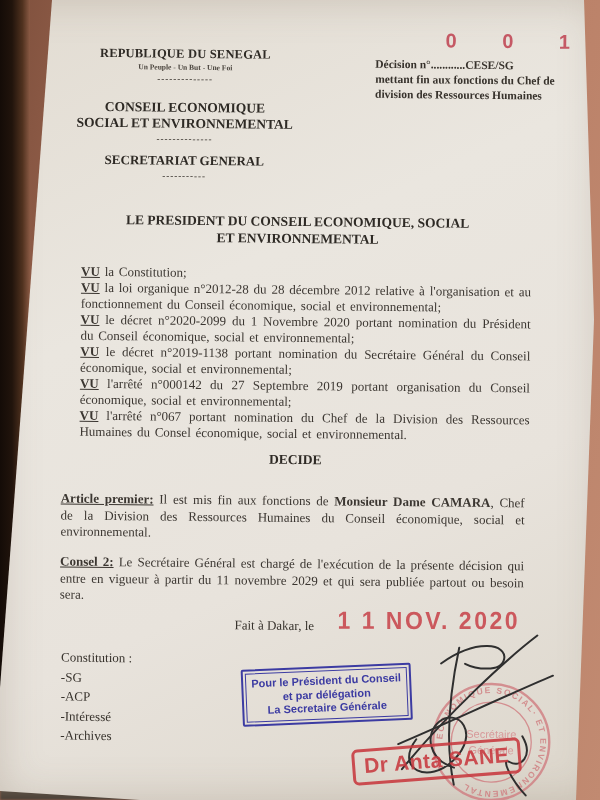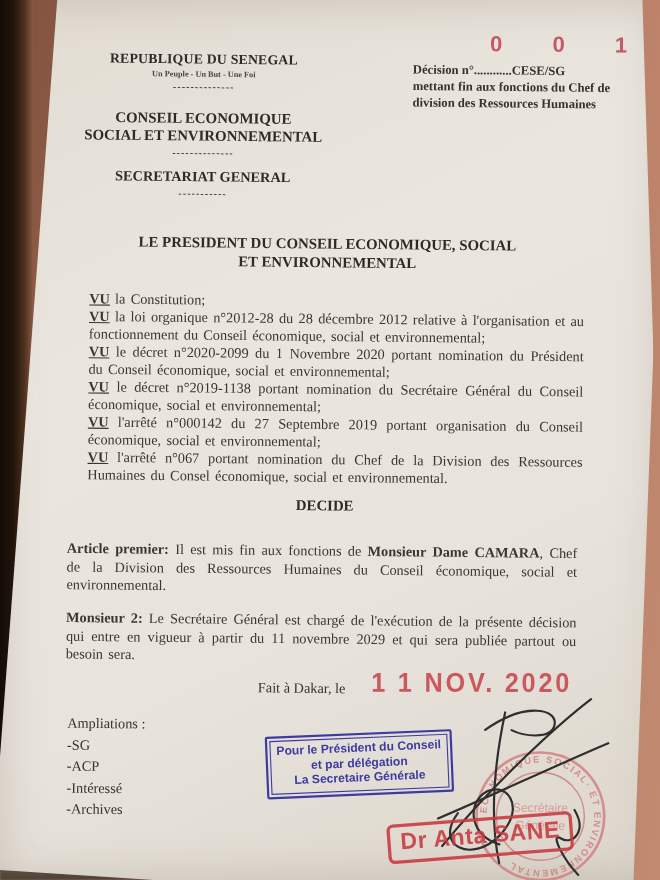--- a/index.html
+++ b/index.html
@@ -44,21 +44,21 @@
   .vu-block{position:absolute;left:84px;top:266px;width:450px;font-size:13px;line-height:16px;}
   .vu-block p{margin:0;text-align:justify;word-spacing:1.5px;}
   .vu-prefix{font-weight:bold;text-decoration:underline;}
 
   
   .decide{position:absolute;left:60px;top:452px;width:480px;text-align:center;
     font-weight:bold;font-size:13.5px;color:#2e2a25;}
   .article{position:absolute;left:66px;width:464px;font-size:13px;line-height:16.5px;text-align:justify;word-spacing:1.5px;}
   .article-1{top:480px;}
   .article-2{top:543px;}
-  .art-label{font-weight:bold;}
+  .art-label{font-weight:bold;text-decoration:underline;}
   .b{font-weight:bold;}
 
   
   .fait-a{position:absolute;left:241px;top:618px;font-size:13px;color:#37322c;}
   .date-stamp{position:absolute;left:344px;top:606px;font-family:"Liberation Sans",sans-serif;
     font-weight:bold;font-size:23px;color:#c94a50;letter-spacing:2.5px;transform:rotate(-.5deg) scaleY(1.08);opacity:.9;white-space:nowrap;}
 
   
   .ampliations{position:absolute;left:68px;top:650px;font-size:13px;line-height:19.5px;color:#37322c;}
   .ampliations div{margin:0;}
@@ -124,27 +124,27 @@
       <p><span class="vu-prefix">VU</span> <span>le décret n°2020-2099 du 1 Novembre 2020 portant nomination du Président du Conseil économique, social et environnemental;</span></p>
       <p><span class="vu-prefix">VU</span> <span>le décret n°2019-1138 portant nomination du Secrétaire Général du Conseil économique, social et environnemental;</span></p>
       <p><span class="vu-prefix">VU</span> <span>l'arrêté n°000142 du 27 Septembre 2019 portant organisation du Conseil économique, social et environnemental;</span></p>
       <p><span class="vu-prefix">VU</span> <span>l'arrêté n°067 portant nomination du Chef de la Division des Ressources Humaines du Consel économique, social et environnemental.</span></p>
     </div>
 
     <div class="decide">DECIDE</div>
 
     <p class="article article-1"><span class="art-label">Article premier:</span><span> Il est mis fin aux fonctions de </span><span class="b">Monsieur Dame CAMARA</span><span>, Chef de la Division des Ressources Humaines du Conseil économique, social et environnemental.</span></p>
 
-    <p class="article article-2"><span class="art-label">Monsieur 2:</span><span> Le Secrétaire Général est chargé de l'exécution de la présente décision qui entre en vigueur à partir du 11 novembre 2029 et qui sera publiée partout ou besoin sera.</span></p>
+    <p class="article article-2"><span class="art-label">Consel 2:</span><span> Le Secrétaire Général est chargé de l'exécution de la présente décision qui entre en vigueur à partir du 11 novembre 2029 et qui sera publiée partout ou besoin sera.</span></p>
 
     <div class="fait-a">Fait à Dakar, le</div>
     <div class="date-stamp">1 1 NOV. 2020</div>
 
     <div class="ampliations">
-      <div>Ampliations :</div>
+      <div>Constitution :</div>
       <div>-SG</div>
       <div>-ACP</div>
       <div>-Intéressé</div>
       <div>-Archives</div>
     </div>
 
     <div class="blue-stamp">
       <div class="blue-stamp-inner">
         <div>Pour le Président du Conseil</div>
         <div>et par délégation</div>

